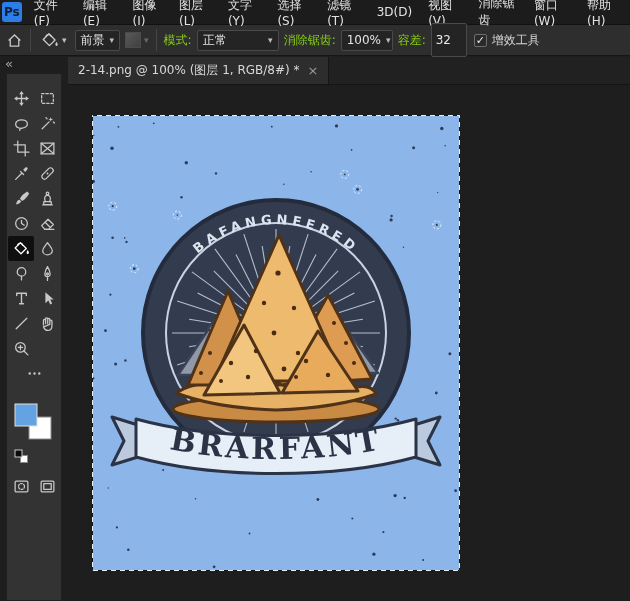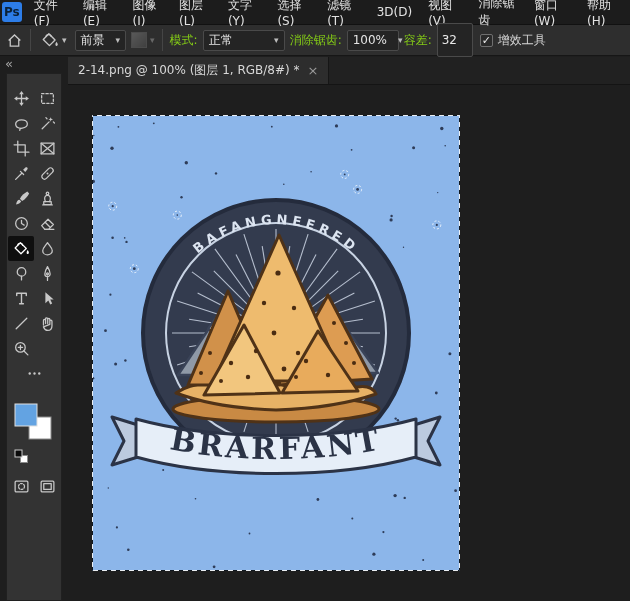--- a/index.html
+++ b/index.html
@@ -11,21 +11,21 @@
   .menubar{height:24px;background:#1c1c1c;display:flex;align-items:center;gap:0;}
   .ps-logo{width:24px;height:20px;margin:0 4px 0 2px;background:#2d7de8;color:#0b2239;
            font-weight:bold;font-size:12px;display:flex;align-items:center;justify-content:center;border-radius:3px;}
   .menu-item{padding:0 8px;height:24px;display:flex;align-items:center;color:#e2e2e2;font-size:12px;cursor:default;}
 
   
   .optionsbar{height:32px;background:#2e2e2e;border-top:1px solid #111;border-bottom:1px solid #161616;
               display:flex;align-items:center;gap:5px;padding:0 6px;}
   .opt-sep{width:1px;height:22px;background:#454545;margin:0 2px;}
   .opt-icon svg{display:block;}
-  .opt-select{display:flex;align-items:center;gap:11px;background:#242424;border:1px solid #4a4a4a;
+  .opt-select{display:flex;align-items:center;gap:5px;background:#242424;border:1px solid #4a4a4a;
               border-radius:2px;height:21px;padding:0 5px;color:#e4e4e4;}
   .caret{font-size:9px;color:#bdbdbd;line-height:1;}
   .opt-label{color:#84cc16;white-space:nowrap;}
   .opt-input{width:36px;height:21px;background:#242424;border:1px solid #4a4a4a;border-radius:2px;
              color:#e8e8e8;font-size:12px;padding:16px 4px;font-family:"DejaVu Sans",sans-serif;}
   .tool-preset{display:flex;align-items:center;gap:3px;padding:1px 3px;border-radius:2px;}
   .pattern-chip{display:flex;align-items:center;gap:3px;opacity:.4;}
   .pattern-sq{width:16px;height:16px;background:linear-gradient(135deg,#9a9a9a,#5c5c5c);border:1px solid #777;}
   .checkbox{width:13px;height:13px;background:#2a2a2a;border:1px solid #6f6f6f;border-radius:2px;
             display:flex;align-items:center;justify-content:center;font-size:11px;color:#eaeaea;line-height:1;}

